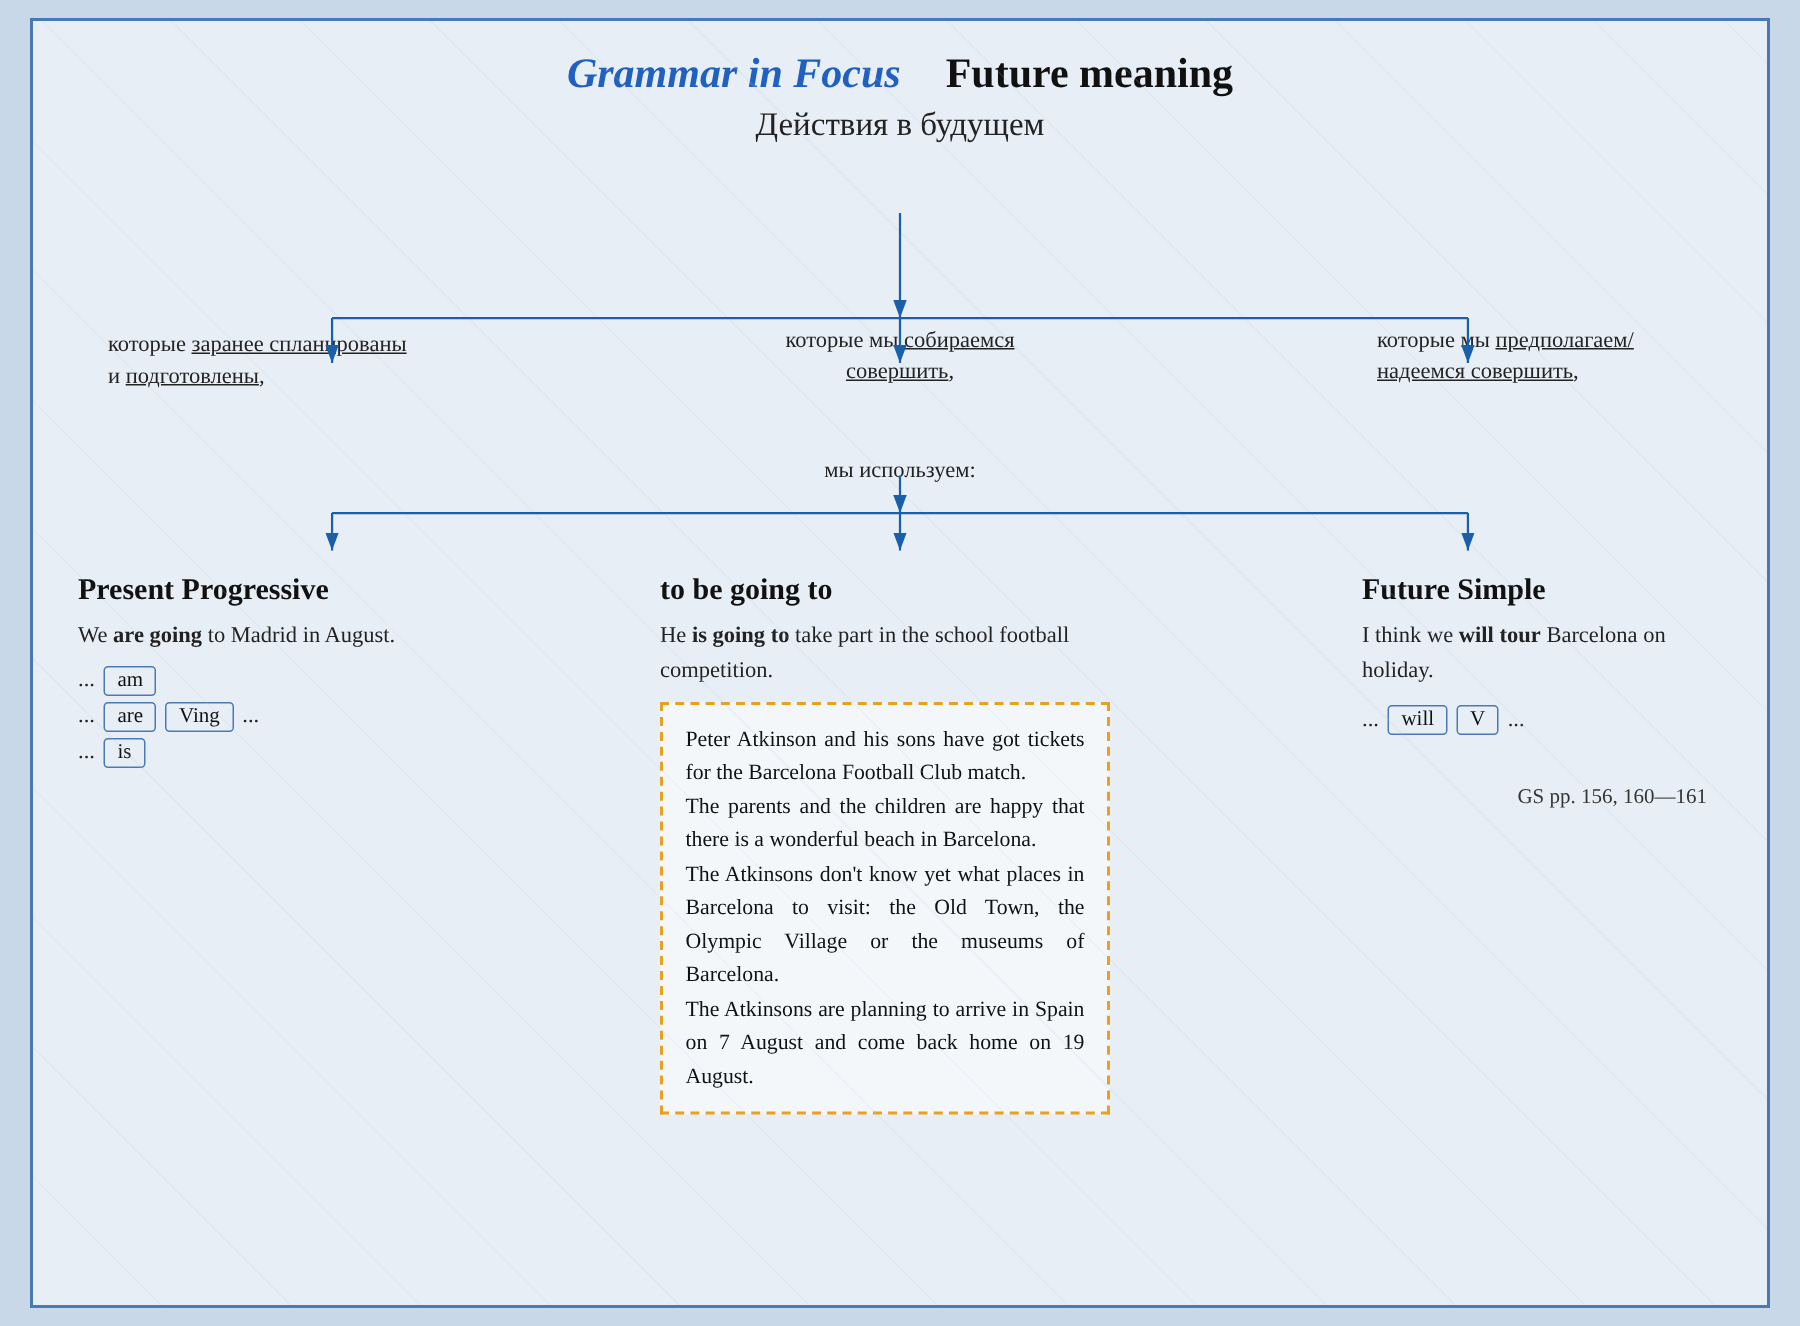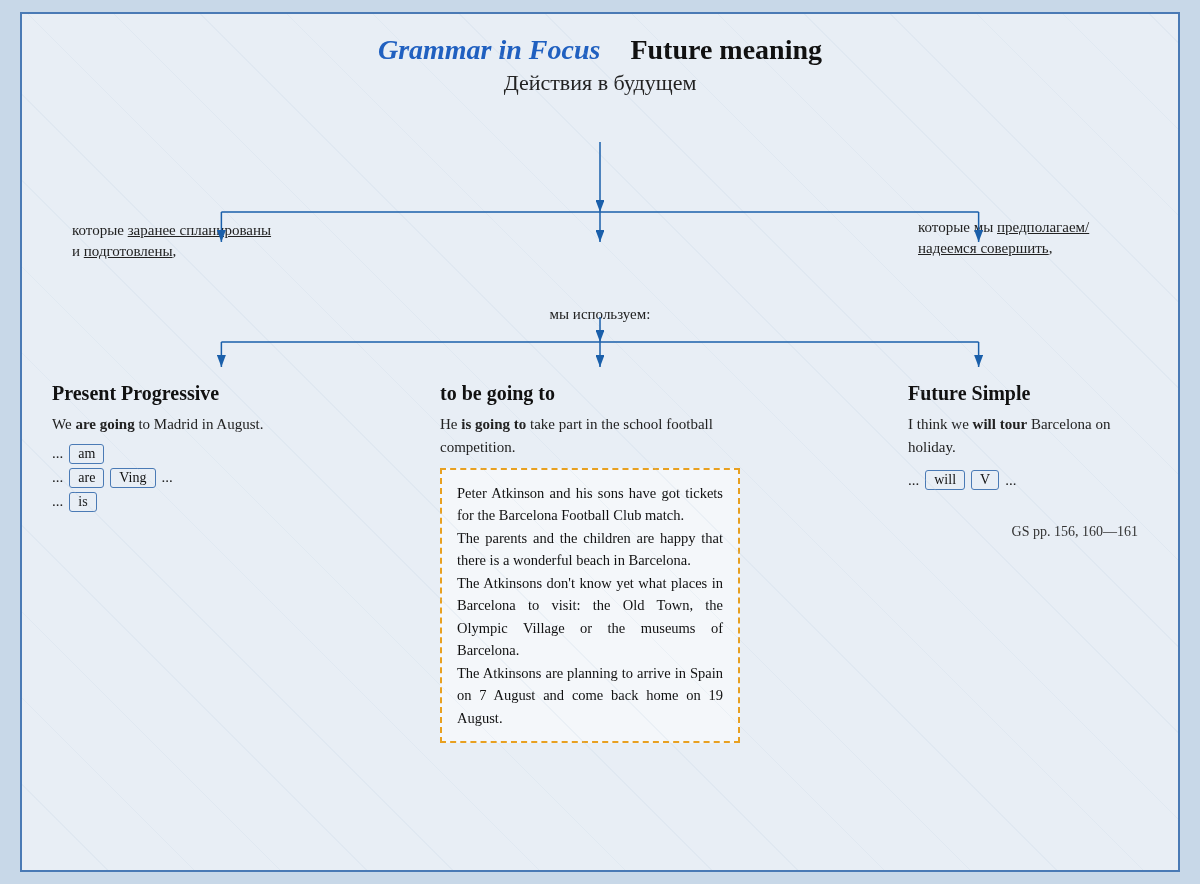--- a/index.html
+++ b/index.html
@@ -258,20 +258,23 @@
 
       <line x1="930" y1="230" x2="930" y2="255" stroke="#1a5faa" stroke-width="1.5" marker-end="url(#arrowhead)"></line>
     </svg>
 
     <div style="position:relative; width:100%; height:260px; margin-top:-260px;">
 
       <div class="branch-left" style="position:absolute; left:20px; top:108px; width:200px;">
         <span class="branch-text">которые <u>заранее спланированы</u> и <u>подготовлены</u>,</span>
       </div>
 
+      <div class="branch-middle" style="position:absolute; left:50%; transform:translateX(-50%); top:105px; width:220px; text-align:center;">
+        <span class="branch-text">которые мы <u>собираемся совершить</u>,</span>
+      </div>
 
       <div class="branch-right" style="position:absolute; right:20px; top:105px; width:210px;">
         <span class="branch-text">которые мы <u>предполагаем/надеемся совершить</u>,</span>
       </div>
 
       <div class="uses-row" style="position:absolute; left:50%; transform:translateX(-50%); top:192px;">
         <span class="branch-text">мы используем:</span>
       </div>
     </div>
 

